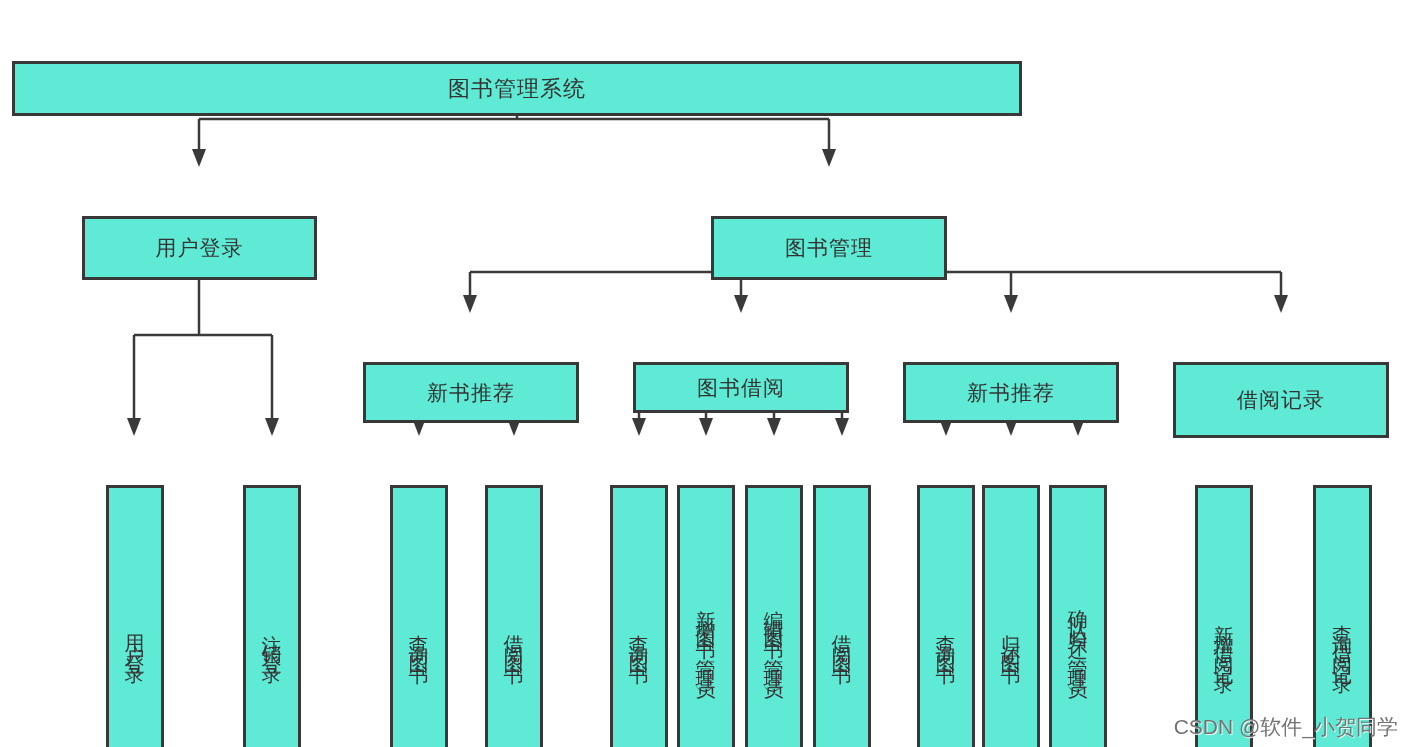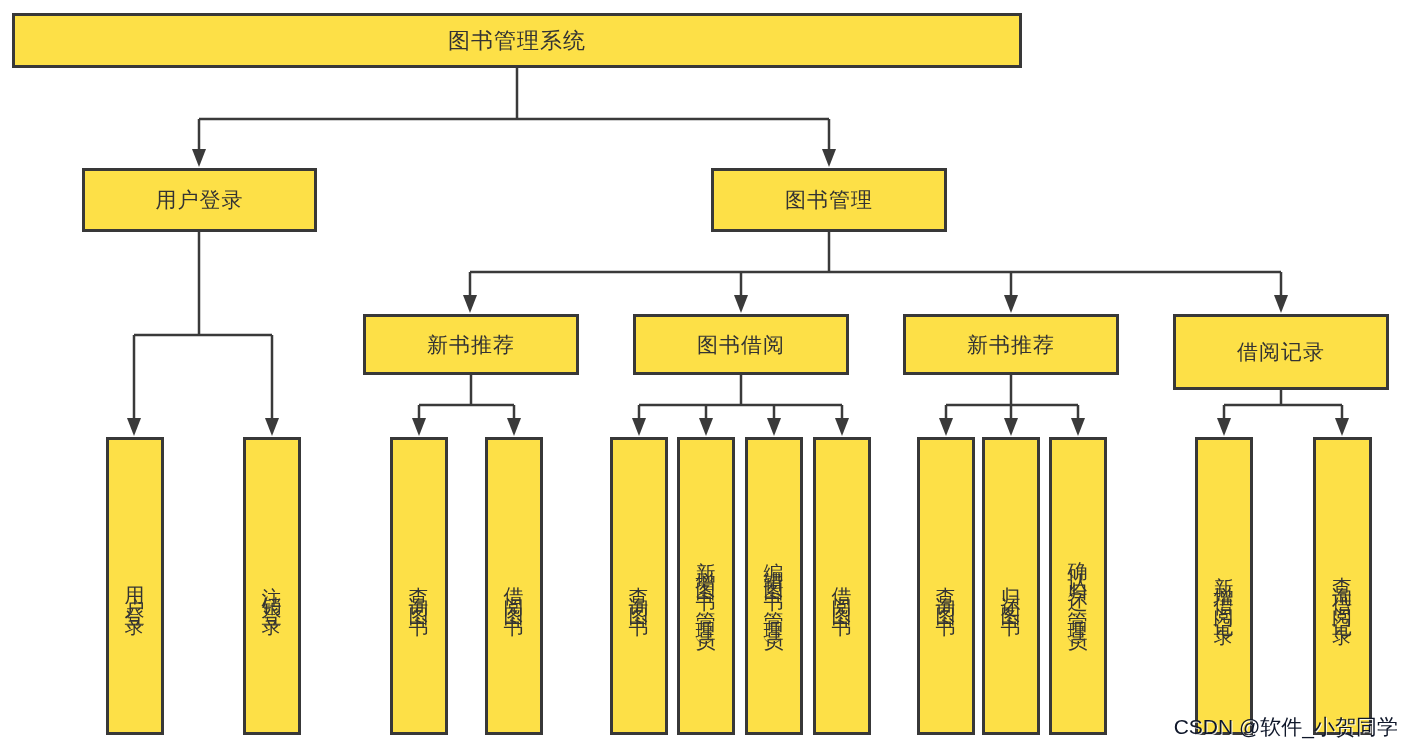--- a/index.html
+++ b/index.html
@@ -10,43 +10,44 @@
     background: #ffffff;
     overflow: hidden;
     font-family: "Liberation Sans", sans-serif;
     color: #333333;
   }
   #wires { position: absolute; left: 0; top: 0; width: 1405px; height: 747px; pointer-events: none; }
   .node {
     position: absolute;
     box-sizing: border-box;
     border: 3px solid #383838;
-    background: #fde047;
+    background: #5eead4;
     display: flex;
     align-items: center;
     justify-content: center;
+    margin-top: 48px;
   }
   .hlabel { font-size: 21px; letter-spacing: 1px; white-space: nowrap; }
   .root .hlabel { font-size: 22px; }
   .vbox { }
   .vtext {
     writing-mode: vertical-rl;
     text-orientation: mixed;
     font-size: 20px;
     letter-spacing: 10px;
     padding-top: 10px;
     line-height: 1.1;
     white-space: nowrap;
   }
   #watermark {
     position: absolute;
     right: 7px;
     bottom: 6px;
     font-size: 21px;
-    color: #0f172a;
+    color: #737373;
     text-shadow: 1px 1px 0 rgba(255,255,255,0.85);
     white-space: nowrap;
   }
 </style>
 </head>
 <body>
 
 <div id="stage">
 
   <svg id="wires" viewBox="0 0 1405 747" xmlns="http://www.w3.org/2000/svg">
@@ -124,21 +125,21 @@
   <div class="node" style="left:82px; top:168px; width:235px; height:64px;">
     <span class="hlabel">用户登录</span>
   </div>
   <div class="node" style="left:363px; top:314px; width:216px; height:61px;">
     <span class="hlabel">新书推荐</span>
   </div>
 
   <div class="node" style="left:711px; top:168px; width:236px; height:64px;">
     <span class="hlabel">图书管理</span>
   </div>
-  <div class="node" style="left:633px; top:314px; width:216px; height:61px;">
+  <div class="node" style="left:633px; top:314px; width:216px; height:51px;">
     <span class="hlabel">图书借阅</span>
   </div>
   <div class="node" style="left:903px; top:314px; width:216px; height:61px;">
     <span class="hlabel">新书推荐</span>
   </div>
   <div class="node" style="left:1173px; top:314px; width:216px; height:76px;">
     <span class="hlabel">借阅记录</span>
   </div>
 
   <div class="node vbox" style="left:106px; top:437px; width:58px; height:298px;">

